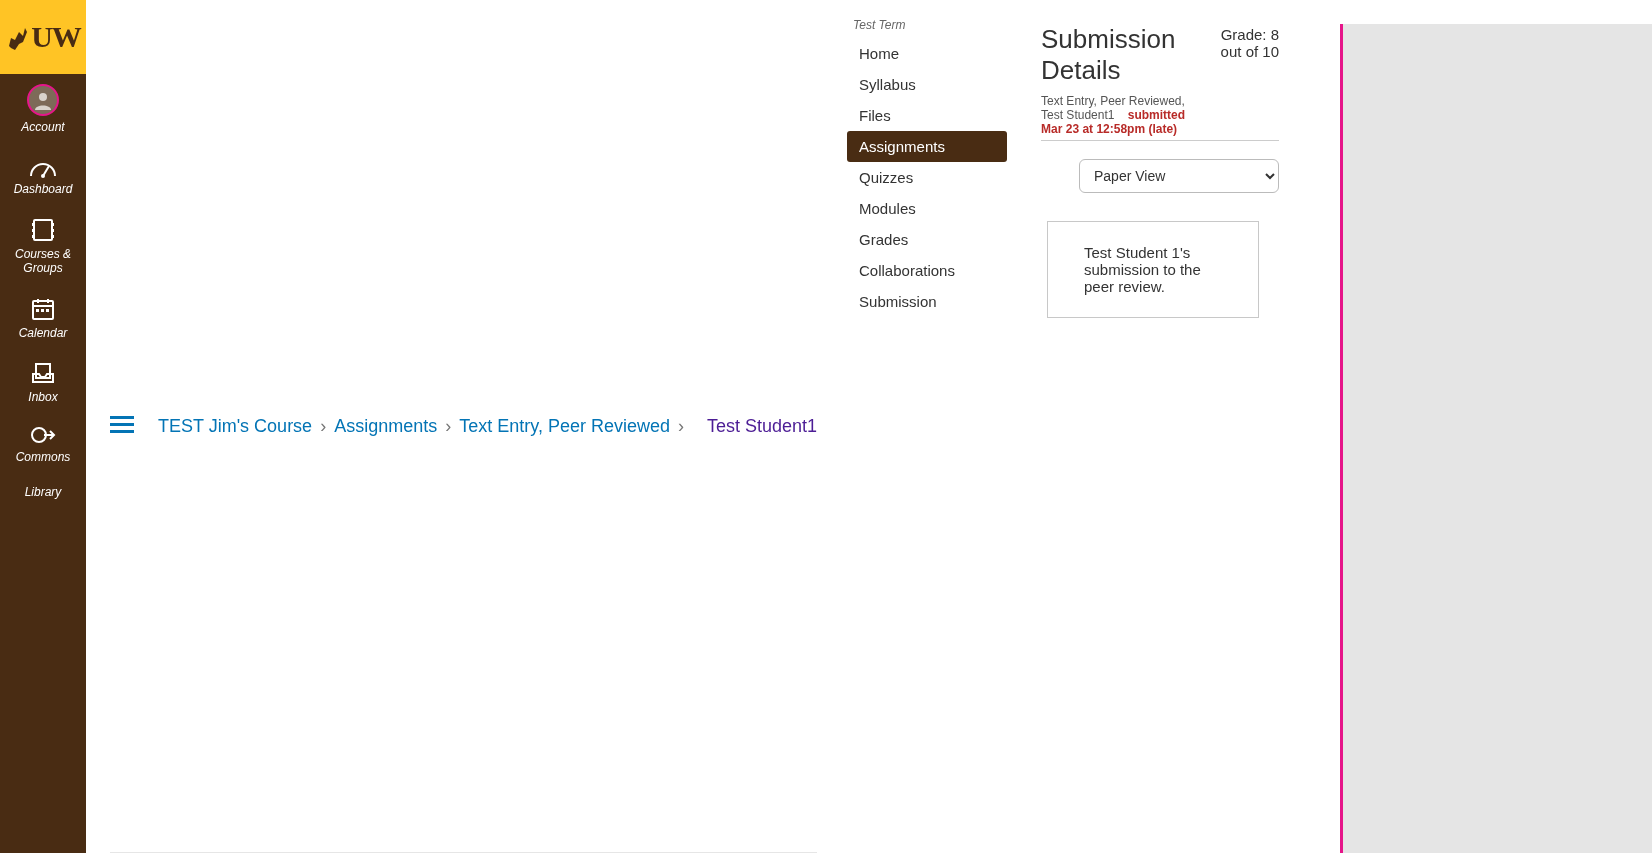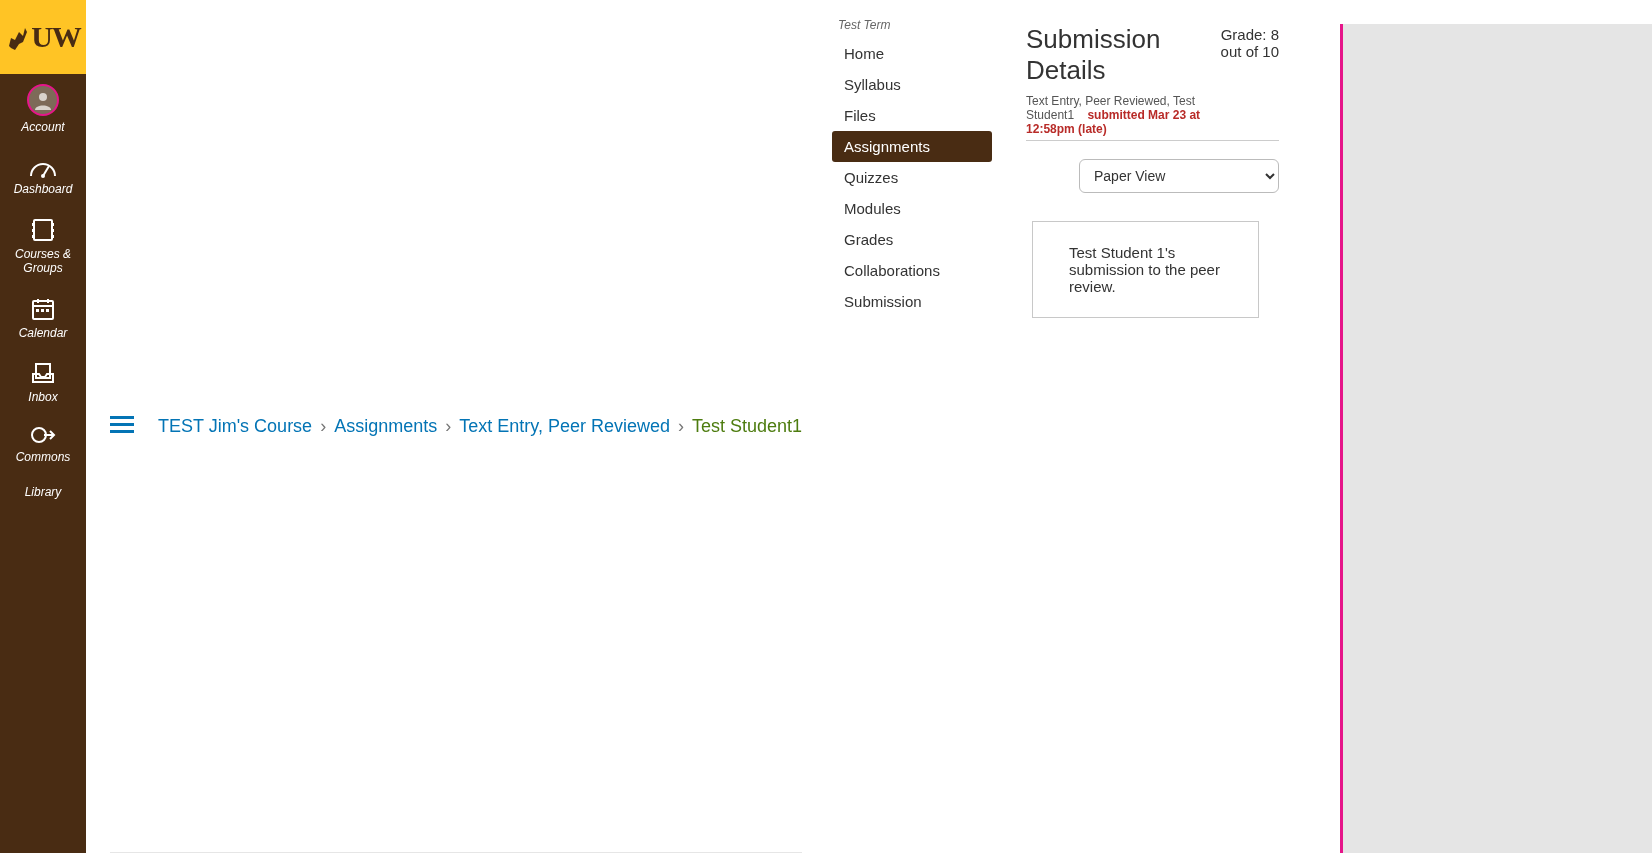--- a/index.html
+++ b/index.html
@@ -91,21 +91,21 @@
     }
     .breadcrumb {
       font-size: 18px;
       display: flex;
       align-items: center;
       gap: 8px;
       flex-wrap: wrap;
     }
     .breadcrumb a { color: #0374b5; text-decoration: none; cursor: pointer; }
     .crumb-sep { color: #777; }
-    .crumb-current { color: #4d7c0f; }
+    .crumb-current { color: #4c1d95; margin-left: 15px; }
 
     
     .body-row {
       flex: 1;
       display: flex;
       min-height: 0;
     }
     .course-nav {
       width: 172px;
       padding: 18px 0 0 0;

